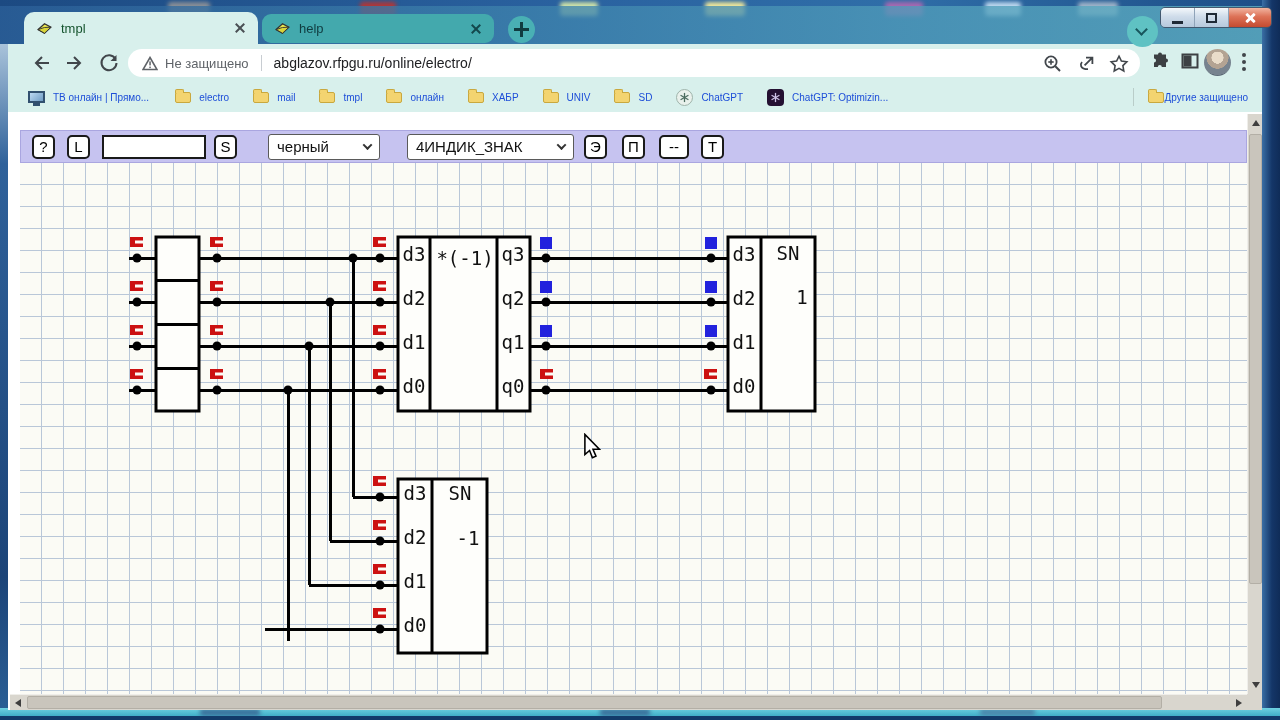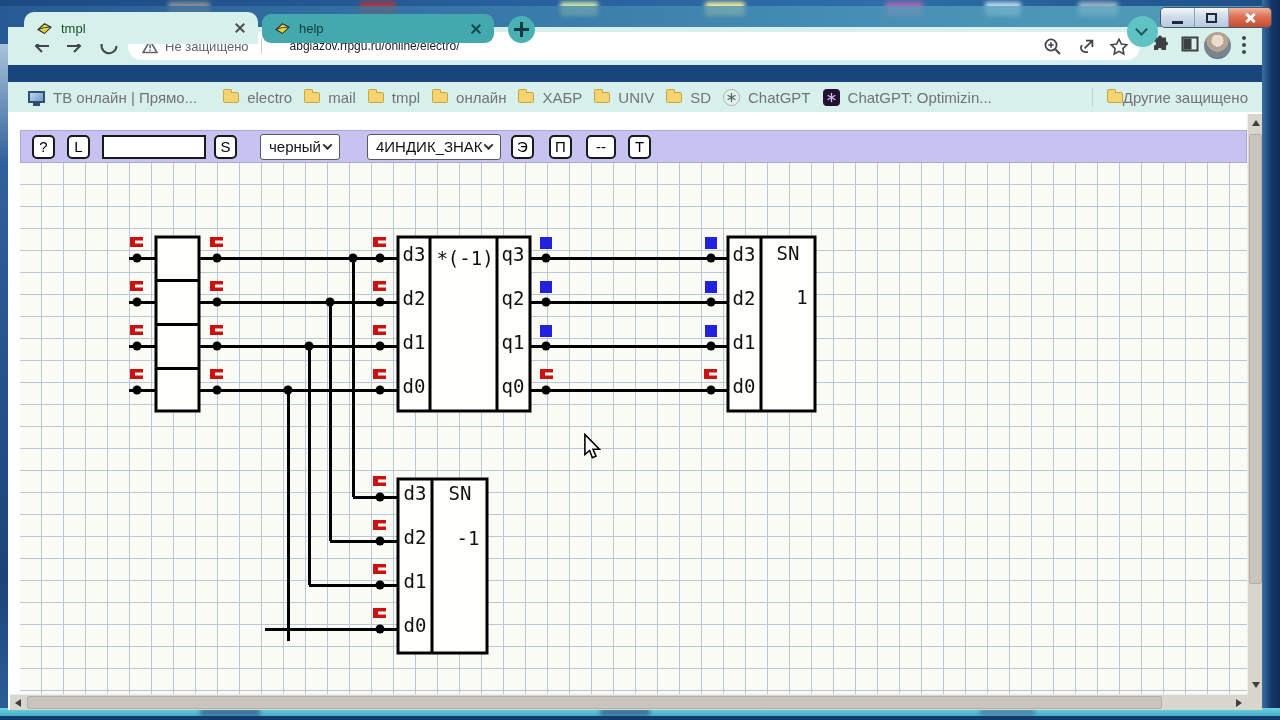--- a/index.html
+++ b/index.html
@@ -51,39 +51,39 @@
   .tab .tab-close { margin-left:auto; margin-right:12px; position:relative; width:12px; height:12px; }
   .tab .tab-close::before,.tab .tab-close::after { content:""; position:absolute; left:5px; top:0; width:2px; height:12px; background:#4a4f54; }
   .tab .tab-close::before{transform:rotate(45deg);} .tab .tab-close::after{transform:rotate(-45deg);}
   .tab.inactive .tab-close::before,.tab.inactive .tab-close::after { background:#14484c; }
   .new-tab { position:absolute; left:508px; top:16px; width:27px; height:27px; border-radius:50%;
     background:#49b0b4; z-index:4; }
   .new-tab::before { content:""; position:absolute; left:12px; top:6px; width:3px; height:15px; background:#103c40; }
   .new-tab::after  { content:""; position:absolute; left:6px;  top:12px; width:15px; height:3px; background:#103c40; }
 
   
-  .chrome-toolbar { position:absolute; left:8px; top:27px; width:1254px; height:38px; background:#d8f0ec; z-index:3; }
+  .chrome-toolbar { position:absolute; left:8px; top:44px; width:1254px; height:38px; background:#d8f0ec; z-index:3; }
   .nav-ic { position:absolute; top:8px; width:22px; height:22px; }
   .omnibox { position:absolute; left:120px; top:5px; width:1012px; height:28px; background:#fff; border-radius:14px;
     display:flex; align-items:center; }
   .omnibox .warn { margin-left:14px; }
   .omnibox .sec-label { margin-left:7px; font-size:13px; color:#5f6368; }
   .omnibox .odiv { margin-left:12px; width:1px; height:16px; background:#c8cdd2; }
-  .omnibox .url { margin-left:28px; font-size:12px; color:#202124; }
+  .omnibox .url { margin-left:12px; font-size:14px; color:#202124; }
   .omni-ic { position:absolute; top:5px; width:20px; height:20px; }
   .ext-ic { position:absolute; top:7px; }
   .avatar { position:absolute; left:1196px; top:5px; width:27px; height:27px; border-radius:50%;
     background:radial-gradient(circle at 50% 32%, #e9dcca 0 26%, #b3a393 27% 48%, #77838f 49% 75%, #5d6a77 76%); }
   .kebab { position:absolute; left:1234px; top:9px; width:4px; height:4px; border-radius:50%; background:#41464b;
     box-shadow:0 7px 0 #41464b, 0 14px 0 #41464b; }
 
   
   .bookmarks { position:absolute; left:8px; top:82px; width:1254px; height:30px; background:#d8f0ec;
-    display:flex; align-items:center; z-index:3; font-size:15px; color:#737373; }
-  .bm { display:flex; align-items:center; margin-left:12px; white-space:nowrap; }
+    display:flex; align-items:center; z-index:3; font-size:10px; color:#1d4ed8; }
+  .bm { display:flex; align-items:center; margin-left:24px; white-space:nowrap; }
   .bm .lbl { margin-left:8px; }
   .folder { width:16px; height:11px; background:#f3d470; border:1px solid #c9a83e; border-radius:2px; position:relative; }
   .folder::before { content:""; position:absolute; left:-1px; top:-4px; width:7px; height:3px; background:#f3d470;
     border:1px solid #c9a83e; border-bottom:none; border-radius:2px 2px 0 0; }
   .monitor { width:17px; height:12px; background:linear-gradient(135deg,#bcd9f2,#6f9cc4); border:2px solid #31506f; position:relative; }
   .monitor::after { content:""; position:absolute; left:3px; top:10px; width:7px; height:3px; background:#31506f; }
   .gpt { width:17px; height:17px; border-radius:50%; display:flex; align-items:center; justify-content:center; }
   .gpt.light { background:#e9f1ec; border:1px solid #9fb4ab; }
   .gpt.dark  { background:#241032; border-radius:4px; }
   .bm-right { margin-left:auto; display:flex; align-items:center; margin-right:14px; }
@@ -285,25 +285,25 @@
     </div>
   </div>
 
   <div class="page">
 
     <div class="app-toolbar">
       <button class="tb-btn" style="margin-left:11px">?</button>
       <button class="tb-btn" style="margin-left:12px">L</button>
       <input class="tb-input" style="margin-left: 12px;" value="">
       <button class="tb-btn" style="margin-left:8px">S</button>
-      <div class="tb-select" style="margin-left:23px;width:80px">
+      <div class="tb-select" style="margin-left:31px;width:112px">
         <span>черный</span>
         <span class="chev" style="margin-left:auto"></span>
       </div>
-      <div class="tb-select" style="margin-left:27px;width:134px">
+      <div class="tb-select" style="margin-left:27px;width:167px">
         <span>4ИНДИК_ЗНАК</span>
         <span class="chev" style="margin-left:auto"></span>
       </div>
       <button class="tb-btn" style="margin-left:10px">Э</button>
       <button class="tb-btn" style="margin-left:15px">П</button>
       <button class="tb-btn" style="margin-left:14px;min-width:30px">--</button>
       <button class="tb-btn" style="margin-left:12px">Т</button>
     </div>
 
     <div class="canvas">

